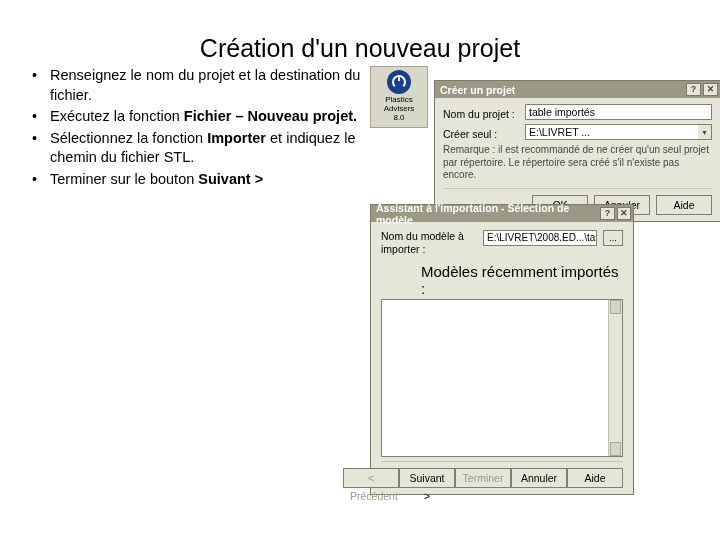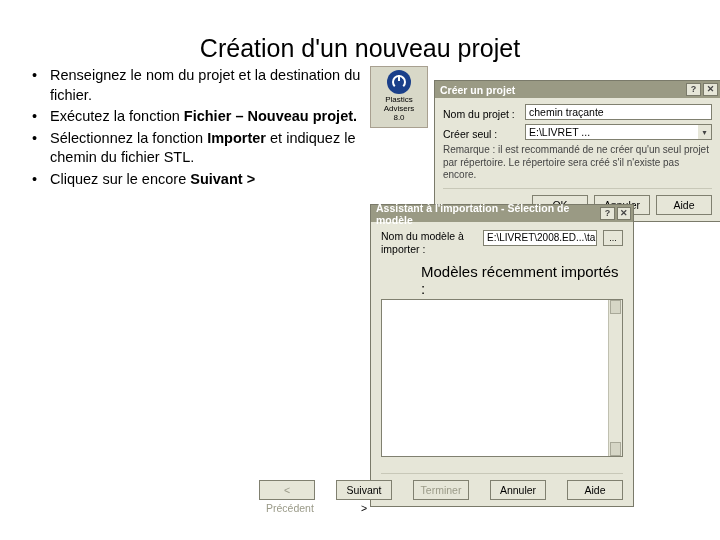--- a/index.html
+++ b/index.html
@@ -172,22 +172,22 @@
     background: #e6e6d8; border-left: 1px solid #c0c0b0;
   }
   .listbox .scrollbar::before,
   .listbox .scrollbar::after {
     content: ""; position: absolute; left: 1px; right: 1px; height: 12px;
     background: #d6d6c6; border: 1px solid #a8a898;
   }
   .listbox .scrollbar::before { top: 0; }
   .listbox .scrollbar::after { bottom: 0; }
   .wiz-btnrow {
-    display: flex; gap: 21px; justify-content: flex-end;
-    padding: 6px 0 0; margin-top: 16px;
+    display: flex; gap: 0; justify-content: flex-end;
+    padding: 6px 0 0; margin-top: 4px;
     border-top: 1px solid #c8c8b8;
   }
 
   .dropdown-arrow {
     width: 14px; height: 16px;
     background: #e6e6d8;
     border: 1px solid #808070;
     border-left: none;
     display:flex;align-items:center;justify-content:center;
     font-size:8px;color:#444;
@@ -197,21 +197,21 @@
 </head>
 <body>
 
 <div class="slide-title">Création d'un nouveau projet</div>
 
 <div class="bullets">
   <ul>
     <li><span>Renseignez le nom du projet et la destination du fichier.</span></li>
     <li><span>Exécutez la fonction </span><span class="b">Fichier – Nouveau projet.</span></li>
     <li><span>Sélectionnez la fonction </span><span class="b">Importer</span><span> et indiquez le chemin du fichier STL.</span></li>
-    <li><span>Cliquez sur le encore </span><span class="b">Suivant &gt;</span></li>
+    <li><span>Terminer sur le bouton </span><span class="b">Suivant &gt;</span></li>
   </ul>
 </div>
 
 <div class="mpa-icon">
   <div class="badge">
       <div class="bar"></div>
     </div>
   <div>Plastics Advisers</div>
   <div>8.0</div>
 </div>
@@ -219,21 +219,21 @@
 <div class="dlg" style="top:80px; left:434px; width:287px;">
   <div class="titlebar">
     <span>Créer un projet</span>
     <span class="spacer"></span>
     <div class="winbtn">?</div>
     <div class="winbtn">✕</div>
   </div>
   <div class="body">
     <div class="row">
       <div class="lbl">Nom du projet :</div>
-      <div class="field">chemin traçante</div>
+      <div class="field">table importés</div>
     </div>
     <div class="row">
       <div class="lbl">Créer seul :</div>
       <div class="field-wrap">
         <div class="field" style="border-right:none;">E:\LIVRET ...</div>
         <div class="dropdown-arrow">▾</div>
       </div>
     </div>
     <div class="small-remark">Remarque : il est recommandé de ne créer qu'un seul projet par répertoire. Le répertoire sera créé s'il n'existe pas encore.</div>
     <div class="btnrow">

